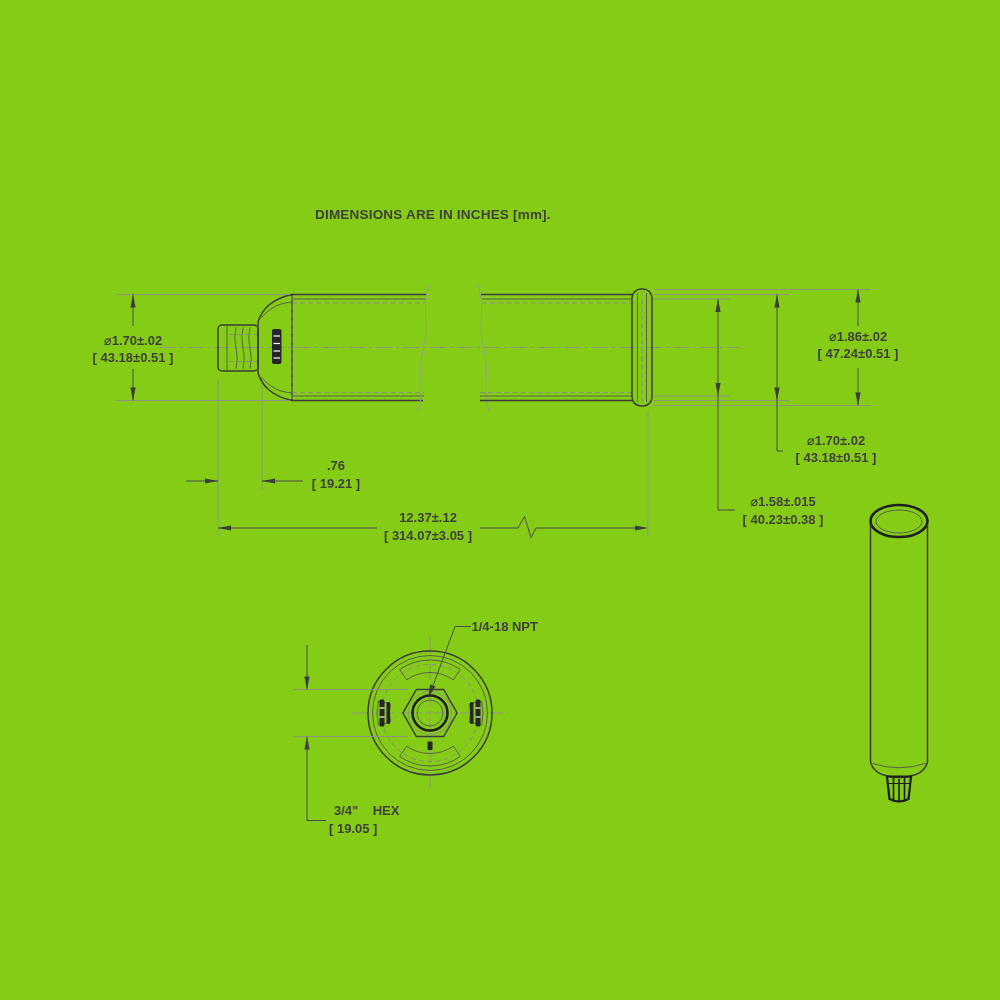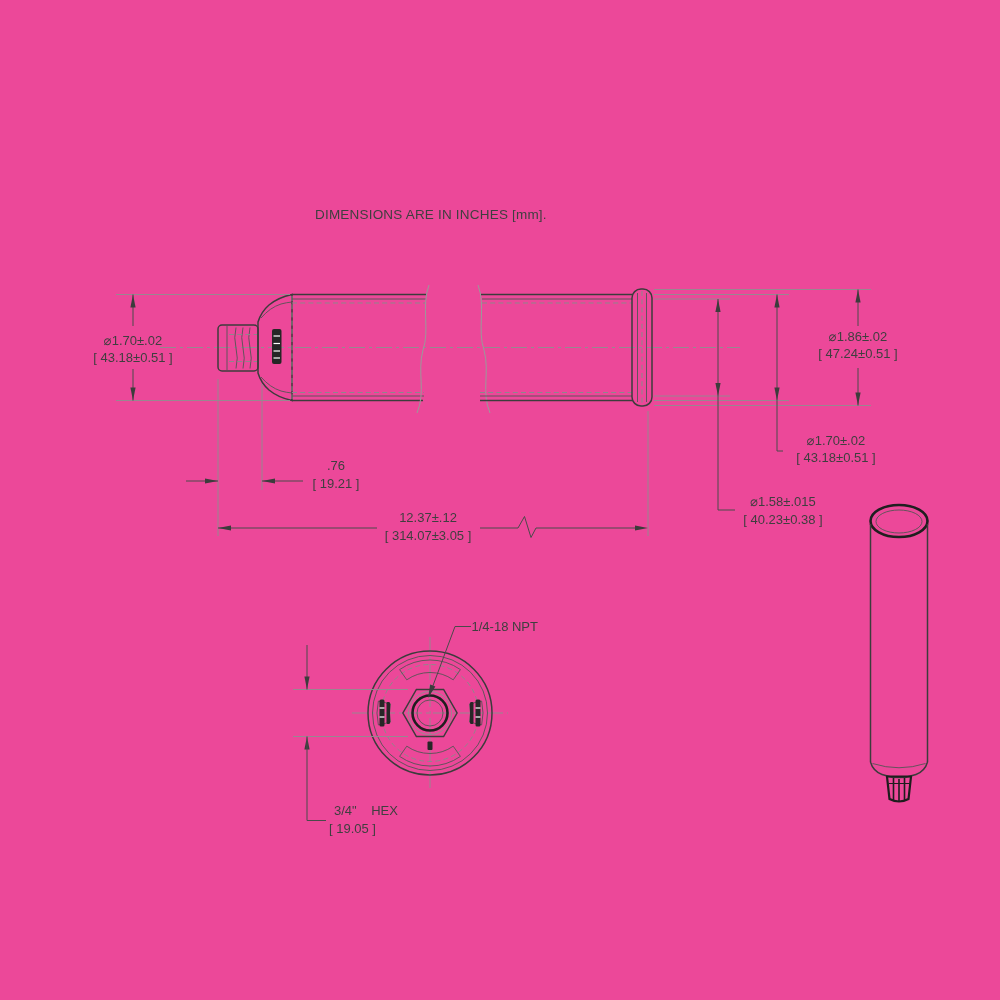--- a/index.html
+++ b/index.html
@@ -1,16 +1,16 @@
 <!DOCTYPE html>
 <html><head>
 <meta charset="utf-8">
 <style>
   html,body{margin:0;padding:0;background:#ffffff;}
-  .stage{width:1000px;height:1000px;position:relative;background:#ec4899;}
+  .stage{width:1000px;height:1000px;position:relative;background:#84cc16;font-weight:bold;}
   svg{display:block;}
   svg text{
     font-family:"Liberation Sans","DejaVu Sans",sans-serif;
     font-size:13px;
     fill:#3f3f3f;
     white-space:pre;
   }
   .note{font-size:13.5px;letter-spacing:.2px;}
   .ln  {stroke:#3c3c3c;stroke-width:1.5;fill:none;}
   .ln2 {stroke:#555555;stroke-width:.9;fill:none;}

